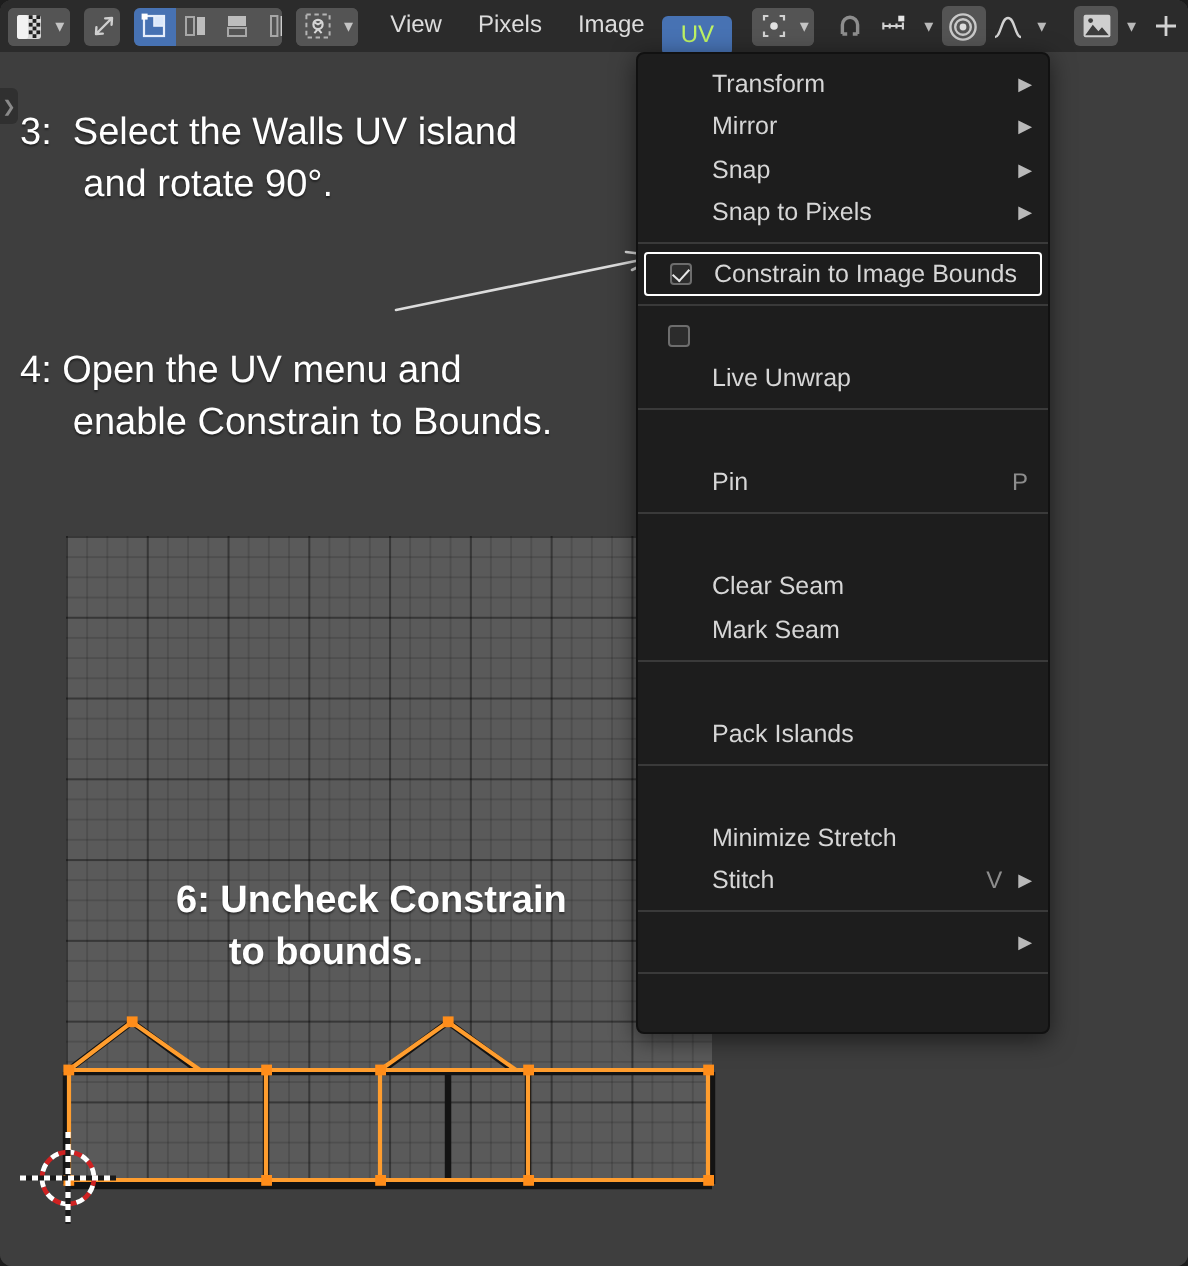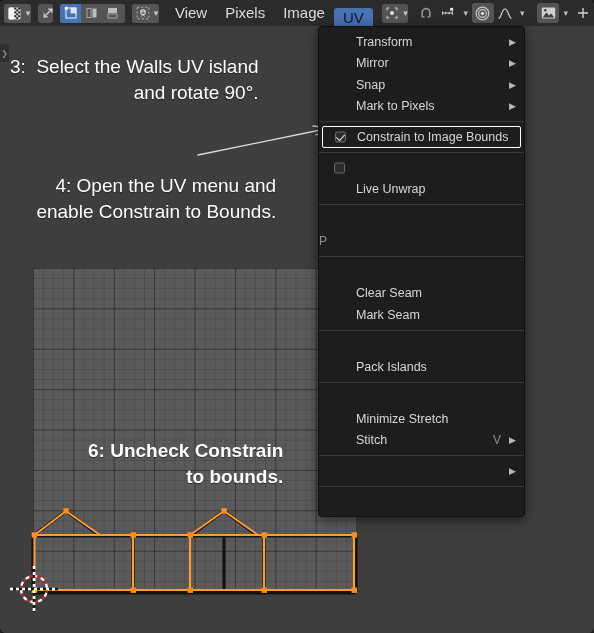--- a/index.html
+++ b/index.html
@@ -43,26 +43,26 @@
   }
   .tb-btn.on { background: #4772b3; }
   .tb-caret {
     display: flex; align-items: center; justify-content: center;
     width: 15px; height: 19px; background: #545454;
     color: #c4c4c4; font-size: 9px;
   }
   .tb-sep { width: 1px; height: 19px; background: #3c3c3c; }
 
   .menu-label {
-    color: #dcdcdc; font-size: 15px;
+    color: #dcdcdc; font-size: 12px;
     padding: 2px 9px 3px 9px;
     border-radius: 3px; line-height: 15px;
     white-space: nowrap;
   }
-  .menu-label.active { background: #4772b3; color: #0f172a; margin-top: 10px; }
+  .menu-label.active { background: #4772b3; color: #bef264; margin-top: 10px; }
 
   .tb-spacer { width: 12px; }
   .tb-plain {
     display: flex; align-items: center; justify-content: center;
     height: 20px; min-width: 22px; padding: 0 3px;
   }
   .tb-plain.boxed { background: #545454; border-radius: 3px; }
   .caret-plain { color: #b9b9b9; font-size: 9px; padding: 0 4px; }
 
   
@@ -100,21 +100,20 @@
 
   
   .note {
     position: absolute;
     color: #ffffff;
     font-size: 19px;
     line-height: 26px;
     white-space: pre;
     text-shadow: 0 1px 1px rgba(0,0,0,0.45);
     z-index: 20;
-    text-align: right;
   }
   #note3 { left: 10px; top: 28px; }
   #note4 { left: 10px; top: 147px; }
   #note5 { left: 12px; top: 270px; }
   #note6 { left: 88px; top: 412px; font-weight: bold; }
 
   
   #arrows { position: absolute; left: 0; top: 0; width: 594px; height: 633px; pointer-events: none; z-index: 30; }
 
   
@@ -387,21 +386,21 @@
     </div>
     <div class="mi">
       <span class="lbl">Mirror</span>
       <span class="sub">▶</span>
     </div>
     <div class="mi">
       <span class="lbl">Snap</span>
       <span class="sub">▶</span>
     </div>
     <div class="mi">
-      <span class="lbl">Mark to Pixels</span>
+      <span class="lbl">Snap to Pixels</span>
       <span class="sub">▶</span>
     </div>
 
     <div class="msep"></div>
 
     <div class="mi hl">
       <span class="cbx checked"></span>
       <span class="lbl">Constrain to Image Bounds</span>
     </div>
 
@@ -416,20 +415,21 @@
       <span class="sc"></span>
     </div>
 
     <div class="msep"></div>
 
     <div class="mi">
       <span class="lbl"></span>
       <span class="sc"></span>
     </div>
     <div class="mi">
+      <span class="lbl">Pin</span>
       <span class="sc">P</span>
     </div>
 
     <div class="msep"></div>
 
     <div class="mi">
       <span class="lbl"></span>
     </div>
     <div class="mi">
       <span class="lbl">Clear Seam</span>

